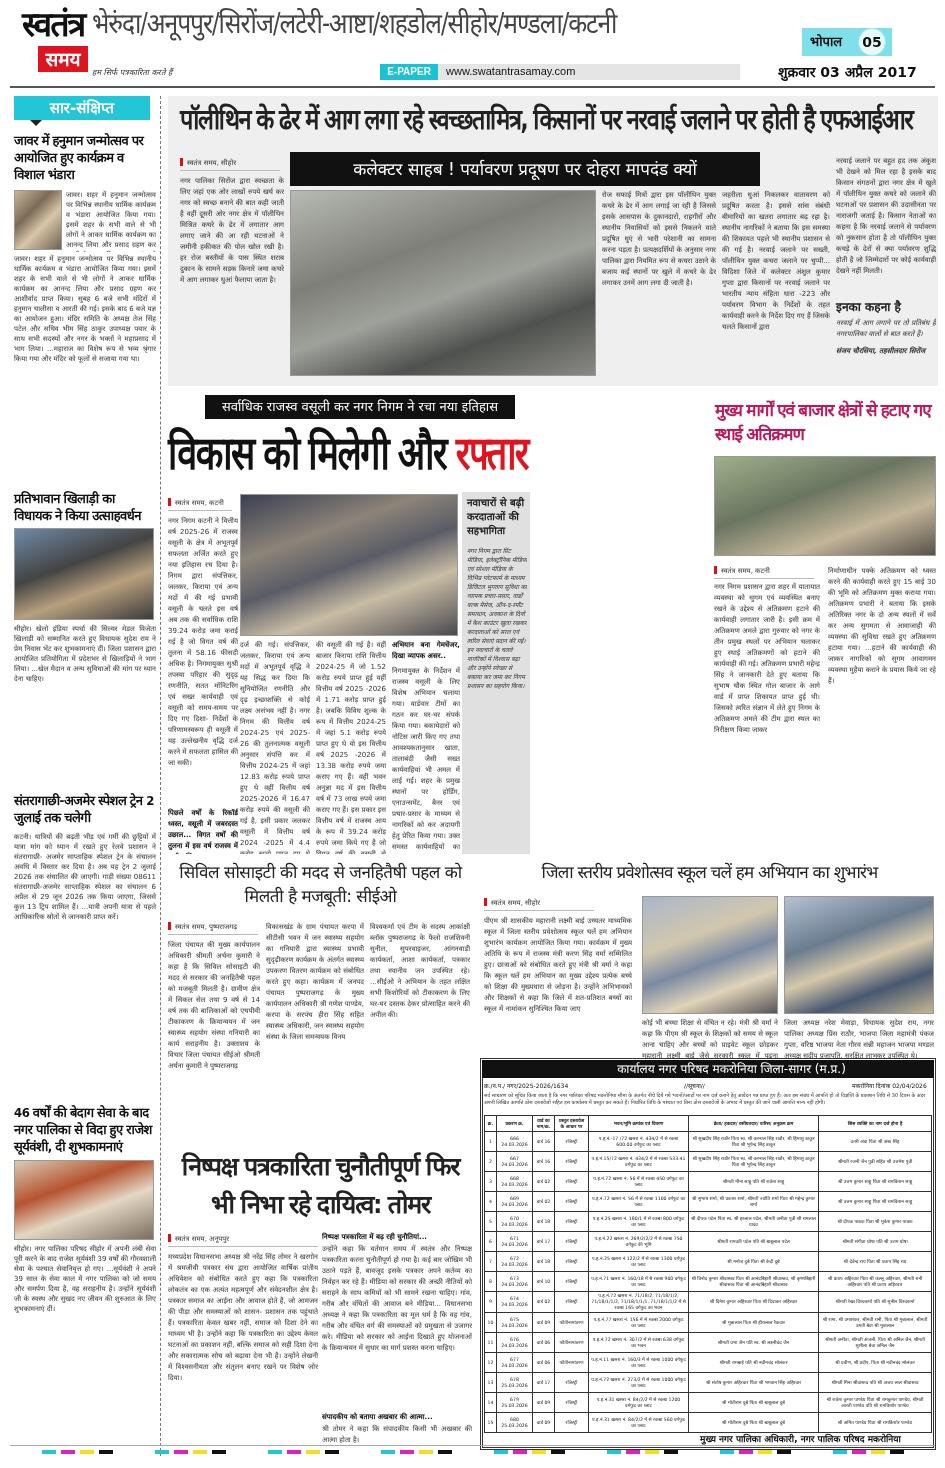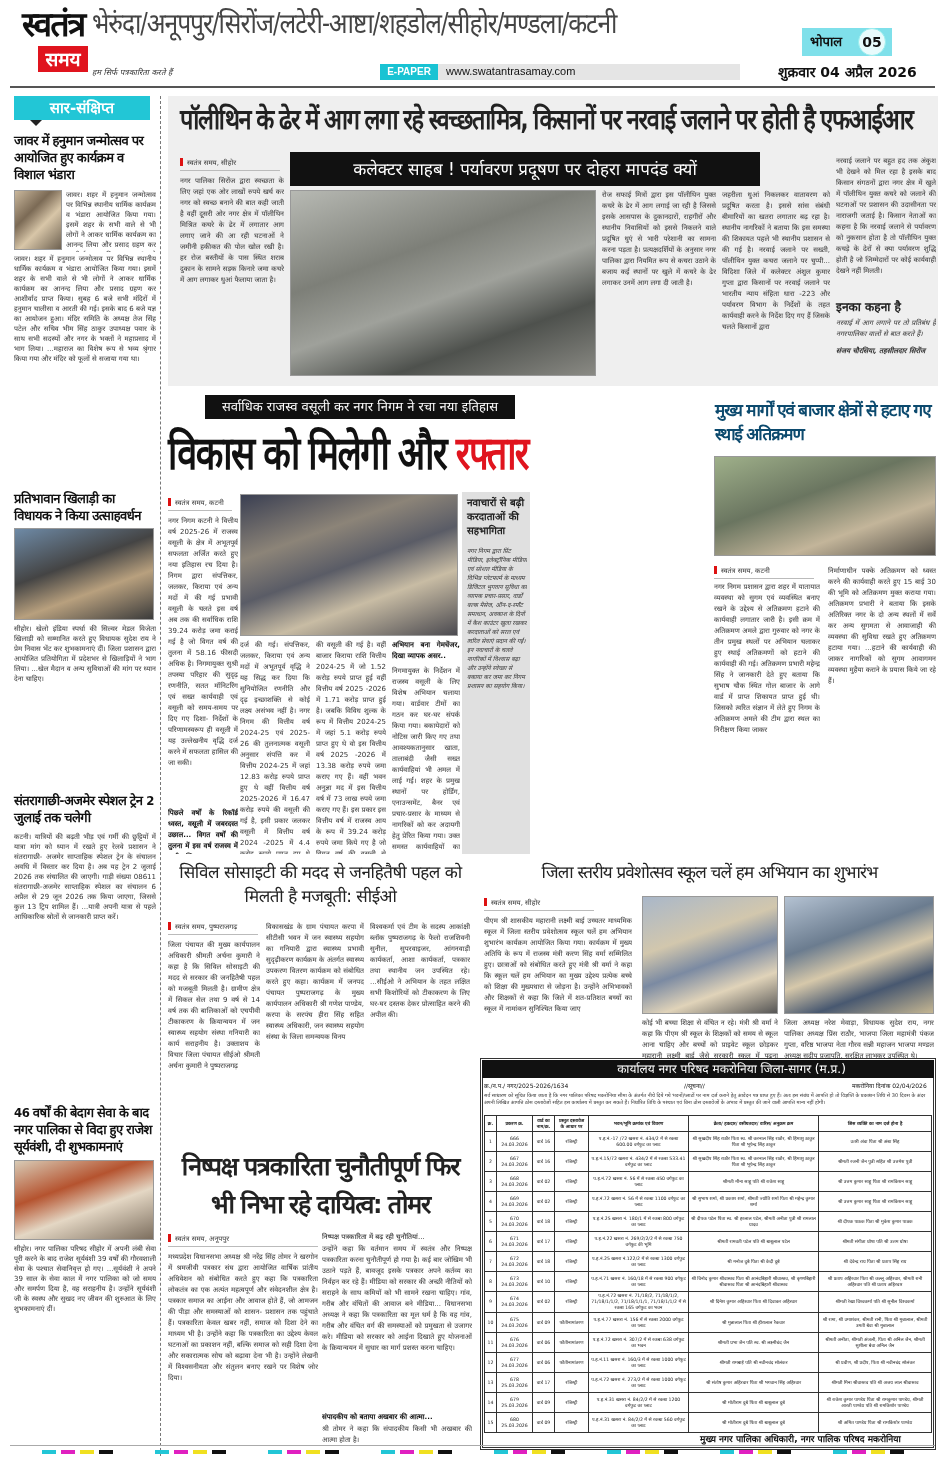--- a/index.html
+++ b/index.html
@@ -36,21 +36,21 @@
   .byline::before { content: ""; display: inline-block; width: 3px; height: 8px; background: #d11; margin-right: 4px; vertical-align: -1px; }
   .col { font: 7px "DejaVu Sans", sans-serif; color: #333; line-height: 11px; text-align: justify; overflow: hidden; }
   .rule-thin { height: 0; border-top: 1px solid #bbb; }
 
   .rev-bar { left: 205px; top: 395px; width: 310px; height: 24px; background: #111; color: #fff; font: 13px "DejaVu Sans", sans-serif; text-align: center; line-height: 24px; }
   .rev-headline { left: 168px; top: 420px; width: 540px; font: bold 46px "DejaVu Sans Condensed", "DejaVu Sans", sans-serif; letter-spacing: -2px; white-space: nowrap; line-height: 66px; color: #111; transform: scaleX(0.78); transform-origin: left; }
   .rev-headline .red { color: #e0141e; }
   .nav-box { left: 462px; top: 492px; width: 68px; height: 156px; background: #e0e0e0; }
   .nav-box-title { left: 467px; top: 496px; width: 60px; font: bold 10px "DejaVu Sans", sans-serif; line-height: 14px; color: #222; }
   .nav-box-text { left: 467px; top: 546px; width: 60px; font: italic 6px "DejaVu Sans", sans-serif; line-height: 9px; color: #333; overflow: hidden; height: 300px; }
-  .enc-head { left: 715px; top: 398px; width: 225px; font: bold 17px "DejaVu Sans Condensed", "DejaVu Sans", sans-serif; letter-spacing: -1px; line-height: 24px; color: #0c4a6e; }
+  .enc-head { left: 715px; top: 398px; width: 225px; font: bold 17px "DejaVu Sans Condensed", "DejaVu Sans", sans-serif; letter-spacing: -1px; line-height: 24px; color: #be185d; }
 
   .civil-head { left: 168px; top: 860px; width: 305px; font: 17px "DejaVu Sans", sans-serif; line-height: 24px; color: #222; text-align: center; letter-spacing: -0.5px; }
   .pravesh-head { left: 482px; top: 860px; width: 455px; font: 17px "DejaVu Sans", sans-serif; line-height: 24px; color: #222; text-align: center; letter-spacing: -0.8px; white-space: nowrap; }
   .tomar-head { left: 168px; top: 1148px; width: 305px; font: bold 25px "DejaVu Sans Condensed", "DejaVu Sans", sans-serif; line-height: 38px; color: #222; text-align: center; letter-spacing: -1.2px; }
 
   .notice { left: 480px; top: 1058px; width: 456px; height: 392px; border: 3px double #333; background: #fff; }
   .notice-title { left: 482px; top: 1060px; width: 452px; height: 18px; background: #111; color: #fff; font: 12px "DejaVu Sans", sans-serif; text-align: center; line-height: 18px; padding-left: 47px; }
   .notice-meta { font: 6px "DejaVu Sans", sans-serif; color: #111; white-space: nowrap; }
   .notice-intro { left: 484px; top: 1092px; width: 448px; font: 5px "DejaVu Sans", sans-serif; line-height: 7px; color: #333; }
   table.notice-table { position: absolute; left: 484px; top: 1115px; width: 448px; border-collapse: collapse; font: 4.6px "DejaVu Sans", sans-serif; color: #222; }
@@ -68,21 +68,21 @@
 <div class="abs masthead-logo-top">स्वतंत्र</div>
 <div class="abs masthead-logo-bottom">समय</div>
 <div class="abs cities">भेरुंदा/अनूपपुर/सिरोंज/लटेरी-आष्टा/शहडोल/सीहोर/मण्डला/कटनी</div>
 <div class="abs city-box"></div>
 <div class="abs city-name">भोपाल</div>
 <div class="abs page-num">05</div>
 <div class="abs tagline">हम सिर्फ पत्रकारिता करते हैं</div>
 <div class="abs epaper-bar"></div>
 <div class="abs epaper-badge">E-PAPER</div>
 <a class="abs url">www.swatantrasamay.com</a>
-<div class="abs date">शुक्रवार 04 अप्रैल 2026</div>
+<div class="abs date">शुक्रवार 03 अप्रैल 2017</div>
 <div class="abs masthead-rule"></div>
 
 <div class="abs sar-header">सार-संक्षिप्त</div>
 <div class="abs sar-arrow"></div>
 <div class="abs sidebar-divider"></div>
 
 <div class="abs sb-head" style="left:14px;top:132px;width:142px;">जावर में हनुमान जन्मोत्सव पर आयोजित हुए कार्यक्रम व विशाल भंडारा</div>
 <div class="abs photo warm" style="left:14px;top:190px;width:48px;height:60px;"></div>
 <div class="abs sb-text" style="left:66px;top:190px;width:90px;height:62px;">जावर। शहर में हनुमान जन्मोत्सव पर विभिन्न स्थानीय धार्मिक कार्यक्रम व भंडारा आयोजित किया गया। इसमें शहर के सभी वाले से भी लोगों ने आकर धार्मिक कार्यक्रम का आनन्द लिया और प्रसाद ग्रहण कर आशीर्वाद प्राप्त किया। सुबह 6 बजे सभी मंदिरों में हनुमान चालीसा व आरती की गई। इसके बाद 6 बजे यज्ञ का आयोजन हुआ। मंदिर समिति के अध्यक्ष तेज सिंह पटेल और सचिव भीम सिंह ठाकुर उपाध्यक्ष पवार के साथ सभी सदस्यों और नगर के भक्तों ने महाप्रसाद में भाग लिया। ...महाराज का विशेष रूप से भव्य श्रृंगार किया गया और मंदिर को फूलों से सजाया गया था।</div>
 <div class="abs sb-text" style="left:14px;top:254px;width:142px;height:200px;">जावर। शहर में हनुमान जन्मोत्सव पर विभिन्न स्थानीय धार्मिक कार्यक्रम व भंडारा आयोजित किया गया। इसमें शहर के सभी वाले से भी लोगों ने आकर धार्मिक कार्यक्रम का आनन्द लिया और प्रसाद ग्रहण कर आशीर्वाद प्राप्त किया। सुबह 6 बजे सभी मंदिरों में हनुमान चालीसा व आरती की गई। इसके बाद 6 बजे यज्ञ का आयोजन हुआ। मंदिर समिति के अध्यक्ष तेज सिंह पटेल और सचिव भीम सिंह ठाकुर उपाध्यक्ष पवार के साथ सभी सदस्यों और नगर के भक्तों ने महाप्रसाद में भाग लिया। ...महाराज का विशेष रूप से भव्य श्रृंगार किया गया और मंदिर को फूलों से सजाया गया था।</div>
@@ -147,21 +147,21 @@
 <div class="abs col" style="left:484px;top:916px;width:148px;height:130px;">पीएम श्री शासकीय महारानी लक्ष्मी बाई उच्चतर माध्यमिक स्कूल में जिला स्तरीय प्रवेशोत्सव स्कूल चलें हम अभियान शुभारंभ कार्यक्रम आयोजित किया गया। कार्यक्रम में मुख्य अतिथि के रूप में राजस्व मंत्री करण सिंह वर्मा सम्मिलित हुए। छात्राओं को संबोधित करते हुए मंत्री श्री वर्मा ने कहा कि स्कूल चलें हम अभियान का मुख्य उद्देश्य प्रत्येक बच्चे को शिक्षा की मुख्यधारा से जोड़ना है। उन्होंने अभिभावकों और शिक्षकों से कहा कि जिले में शत-प्रतिशत बच्चों का स्कूल में नामांकन सुनिश्चित किया जाए</div>
 <div class="abs photo" style="left:642px;top:896px;width:136px;height:118px;background:linear-gradient(160deg,#a9b7c9,#d2c7ad 35%,#7b8aa2 55%,#e0d3b9 75%,#555);"></div>
 <div class="abs photo" style="left:784px;top:896px;width:150px;height:118px;background:linear-gradient(160deg,#b4c2d2,#6b7c8f 35%,#d6c8aa 55%,#485870 75%,#c5b692);"></div>
 <div class="abs col" style="left:642px;top:1018px;width:136px;height:40px;">कोई भी बच्चा शिक्षा से वंचित न रहे। मंत्री श्री वर्मा ने कहा कि पीएम श्री स्कूल के शिक्षकों को समय से स्कूल आना चाहिए और बच्चों को प्राइवेट स्कूल छोड़कर महारानी लक्ष्मी बाई जैसे सरकारी स्कूल में पढ़ना चाहिए। प्रवेश उत्सव कार्यक्रम में भाजपा</div>
 <div class="abs col" style="left:784px;top:1018px;width:150px;height:40px;">जिला अध्यक्ष नरेश मेवाड़ा, विधायक सुदेश राय, नगर पालिका अध्यक्ष प्रिंस राठौर, भाजपा जिला महामंत्री पंकज गुप्ता, वरिष्ठ भाजपा नेता गौरव सन्नी महाजन भाजपा मण्डल अध्यक्ष सुदीप प्रजापति, सुरक्षित लाभकर उपस्थित थे।</div>
 
 <div class="abs tomar-head">निष्पक्ष पत्रकारिता चुनौतीपूर्ण फिर भी निभा रहे दायित्व: तोमर</div>
 <div class="abs byline" style="left:168px;top:1234px;">स्वतंत्र समय, अनूपपुर</div>
 <div class="abs rule-thin" style="left:168px;top:1246px;width:150px;"></div>
 <div class="abs col" style="left:168px;top:1252px;width:150px;height:190px;">मध्यप्रदेश विधानसभा अध्यक्ष श्री नरेंद्र सिंह तोमर ने खरगोन में श्रमजीवी पत्रकार संघ द्वारा आयोजित वार्षिक प्रांतीय अधिवेशन को संबोधित करते हुए कहा कि पत्रकारिता लोकतंत्र का एक अत्यंत महत्वपूर्ण और संवेदनशील क्षेत्र है। पत्रकार समाज का आईना और आवाज होते हैं, जो आमजन की पीड़ा और समस्याओं को शासन- प्रशासन तक पहुंचाते हैं। पत्रकारिता केवल खबर नहीं, समाज को दिशा देने का माध्यम भी है। उन्होंने कहा कि पत्रकारिता का उद्देश्य केवल घटनाओं का प्रकाशन नहीं, बल्कि समाज को सही दिशा देना और सकारात्मक सोच को बढ़ावा देना भी है। उन्होंने लेखनी में विश्वसनीयता और संतुलन बनाए रखने पर विशेष जोर दिया।</div>
-<div class="abs col" style="left:322px;top:1232px;width:150px;height:12px;font-weight:normal;color:#111;">निष्पक्ष पत्रकारिता में बढ़ रही चुनौतियां...</div>
+<div class="abs col" style="left:322px;top:1232px;width:150px;height:12px;font-weight:bold;color:#111;">निष्पक्ष पत्रकारिता में बढ़ रही चुनौतियां...</div>
 <div class="abs col" style="left:322px;top:1244px;width:150px;height:166px;">उन्होंने कहा कि वर्तमान समय में स्वतंत्र और निष्पक्ष पत्रकारिता करना चुनौतीपूर्ण हो गया है। कई बार जोखिम भी उठाने पड़ते हैं, बावजूद इसके पत्रकार अपने कर्तव्य का निर्वहन कर रहे हैं। मीडिया को सरकार की अच्छी नीतियों को सराहने के साथ कमियों को भी सामने रखना चाहिए। गांव, गरीब और वंचितों की आवाज बने मीडिया... विधानसभा अध्यक्ष ने कहा कि पत्रकारिता का मूल धर्म है कि वह गांव, गरीब और वंचित वर्ग की समस्याओं को प्रमुखता से उजागर करे। मीडिया को सरकार को आईना दिखाते हुए योजनाओं के क्रियान्वयन में सुधार का मार्ग प्रशस्त करना चाहिए।</div>
 <div class="abs col" style="left:322px;top:1412px;width:150px;height:12px;font-weight:bold;color:#111;">संपादकीय को बताया अखबार की आत्मा...</div>
 <div class="abs col" style="left:322px;top:1424px;width:150px;height:20px;">श्री तोमर ने कहा कि संपादकीय किसी भी अखबार की आत्मा होता है।</div>
 
 <div class="abs notice"></div>
 <div class="abs notice-title">कार्यालय नगर परिषद मकरोनिया जिला-सागर (म.प्र.)</div>
 <div class="abs notice-meta" style="left:484px;top:1082px;">क्र./न.प./ नगर/2025-2026/1634</div>
 <div class="abs notice-meta" style="left:684px;top:1082px;">//सूचना//</div>
 <div class="abs notice-meta" style="left:852px;top:1082px;">मकरोनिया दिनांक 02/04/2026</div>
 <div class="abs notice-intro">सर्व साधारण को सूचित किया जाता है कि नगर पालिका परिषद मकरोनिया सीमा के अंतर्गत नीचे दिये गये भवनों/प्लाटों पर नाम दर्ज कराने हेतु आवेदन पत्र प्राप्त हुए हैं। अतः इस संबंध में आपत्ति हो तो विज्ञप्ति के प्रकाशन तिथि से 30 दिवस के अंदर अपनी लिखित आपत्ति ठोस दस्तावेजों सहित इस कार्यालय में प्रस्तुत कर सकते हैं। निर्धारित तिथि के पश्चात एवं बिना ठोस दस्तावेजों के अभाव में प्रस्तुत की जाने वाली आपत्ति मान्य नहीं होगी।</div>

